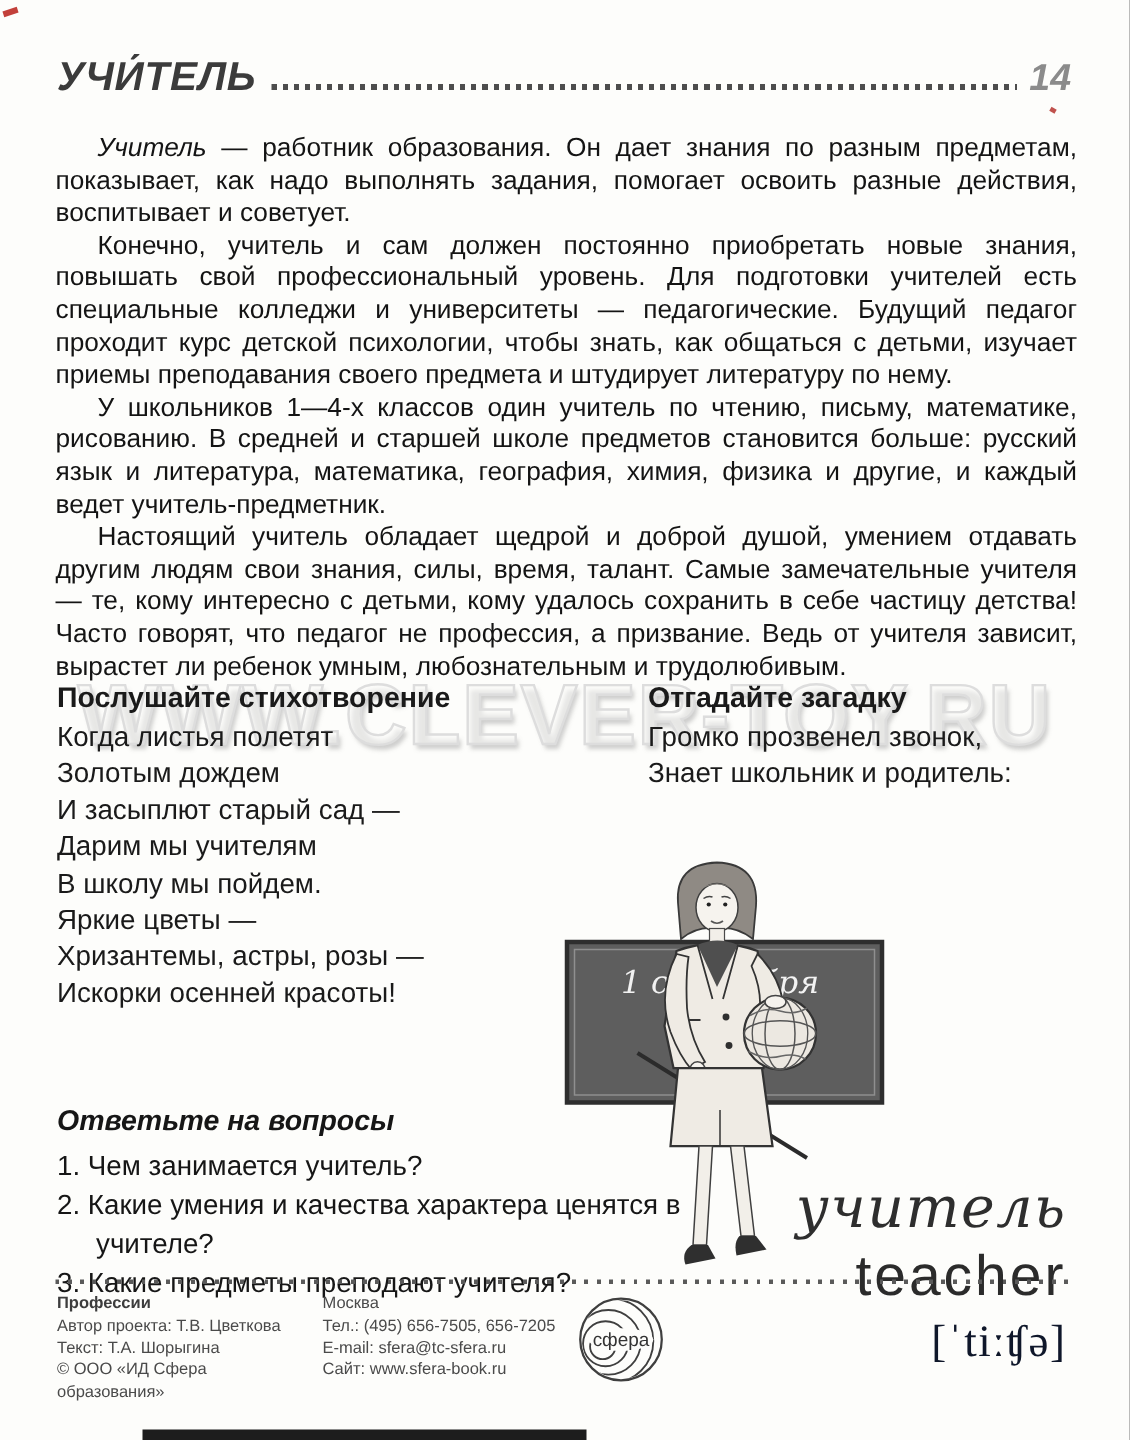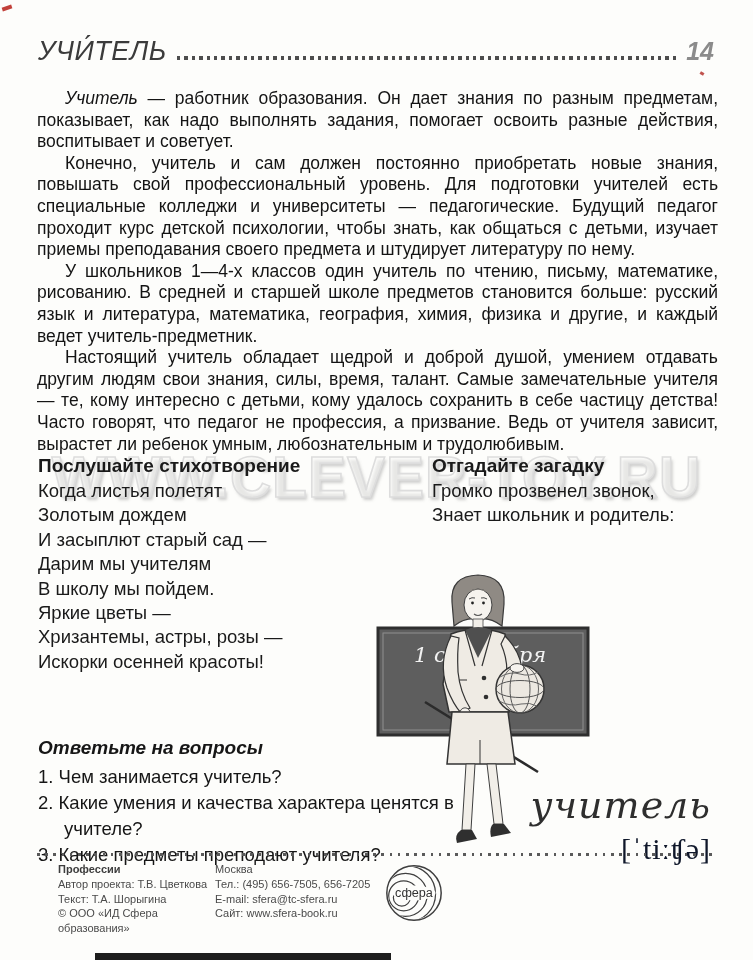--- a/index.html
+++ b/index.html
@@ -8,21 +8,21 @@
     background:#fdfdfb;overflow:hidden;
     font-family:"Liberation Sans","DejaVu Sans",sans-serif;color:#161616;
   }
   
   .red-mark{position:absolute;left:2px;top:6px;width:10px;height:4px;background:#c2403a;transform:rotate(-18deg);}
   .red-speck{position:absolute;left:700px;top:72px;width:4px;height:3px;background:#c0524d;transform:rotate(30deg);}
   .scan-bar{position:absolute;left:95px;bottom:0;width:296px;height:7px;background:#1d1d1d;}
 
   
   .header{position:absolute;top:36px;left:38px;width:676px;display:flex;align-items:baseline;}
-  .title{font-size:27px;font-weight:normal;font-style:italic;color:#3b3b3b;letter-spacing:.5px;white-space:nowrap;}
+  .title{font-size:27px;font-weight:bold;font-style:italic;color:#3b3b3b;letter-spacing:.5px;white-space:nowrap;}
   .leader{flex:1;height:4px;margin:0 8px 0 10px;align-self:flex-end;position:relative;bottom:7px;
     background:repeating-linear-gradient(90deg,#4d4d4d 0 3.4px,transparent 3.4px 7.4px);}
   .pagenum{font-size:25px;font-weight:bold;font-style:italic;color:#8b8b8b;white-space:nowrap;}
 
   
   .bodytext{position:absolute;top:88px;left:37px;width:681px;font-size:17.5px;line-height:21.6px;text-align:justify;color:#141414;}
   .bodytext p{margin:0;text-indent:28px;}
   .ital{font-style:italic;}
 
   
@@ -45,21 +45,21 @@
   .q-heading{font-size:19px;font-weight:bold;font-style:italic;line-height:26px;margin-bottom:3px;}
   .q-item{font-size:18.5px;line-height:26px;padding-left:26px;text-indent:-26px;}
 
   
   .illus{position:absolute;left:368px;top:572px;width:235px;height:288px;}
 
   
   .footer-rule{position:absolute;top:853px;left:37px;width:676px;height:3px;
     background:repeating-linear-gradient(90deg,#5a5a5a 0 2.6px,transparent 2.6px 8.2px);}
   .footer{position:absolute;top:862px;left:0;width:753px;font-size:11px;line-height:14.8px;color:#4a4a4a;}
-  .f-col1{position:absolute;left:38px;top:0;width:170px;margin-left:20px;}
+  .f-col1{position:absolute;left:38px;top:0;width:170px;}
   .f-col2{position:absolute;left:215px;top:0;width:170px;}
   .f-bold{font-weight:bold;color:#3d3d3d;}
   .f-logo{position:absolute;left:384px;top:1px;width:60px;height:60px;}
 
   
   .vocab{position:absolute;right:42px;top:782px;text-align:right;}
   .vocab-ru{font-family:"DejaVu Serif","Liberation Serif",serif;font-style:italic;font-size:38px;line-height:46px;color:#2e2e2e;letter-spacing:1px;}
   .vocab-en{font-size:38px;line-height:46px;color:#2b2b2b;letter-spacing:2px;font-weight:normal;}
   .vocab-tr{font-family:Liberation Serif, serif;font-size:30px;line-height:42px;color:#0f172a;letter-spacing:1px;text-align:right;}
 </style>
@@ -153,20 +153,21 @@
 
   <div class="questions">
     <div class="q-heading">Ответьте на вопросы</div>
     <div class="q-item"><span>1.</span> <span>Чем занимается учитель?</span></div>
     <div class="q-item"><span>2.</span> <span>Какие умения и качества характера ценятся в учителе?</span></div>
     <div class="q-item"><span>3.</span> <span>Какие предметы преподают учителя?</span></div>
   </div>
 
   <div class="vocab">
     <div class="vocab-ru">учитель</div>
+    <div class="vocab-en">teacher</div>
     <div class="vocab-tr">[ˈtiːʧə]</div>
   </div>
 
   <div class="footer-rule"></div>
   <div class="footer">
     <div class="f-col1">
       <div class="f-bold">Профессии</div>
       <div>Автор проекта: Т.В. Цветкова</div>
       <div>Текст: Т.А. Шорыгина</div>
       <div>© ООО «ИД Сфера образования»</div>

